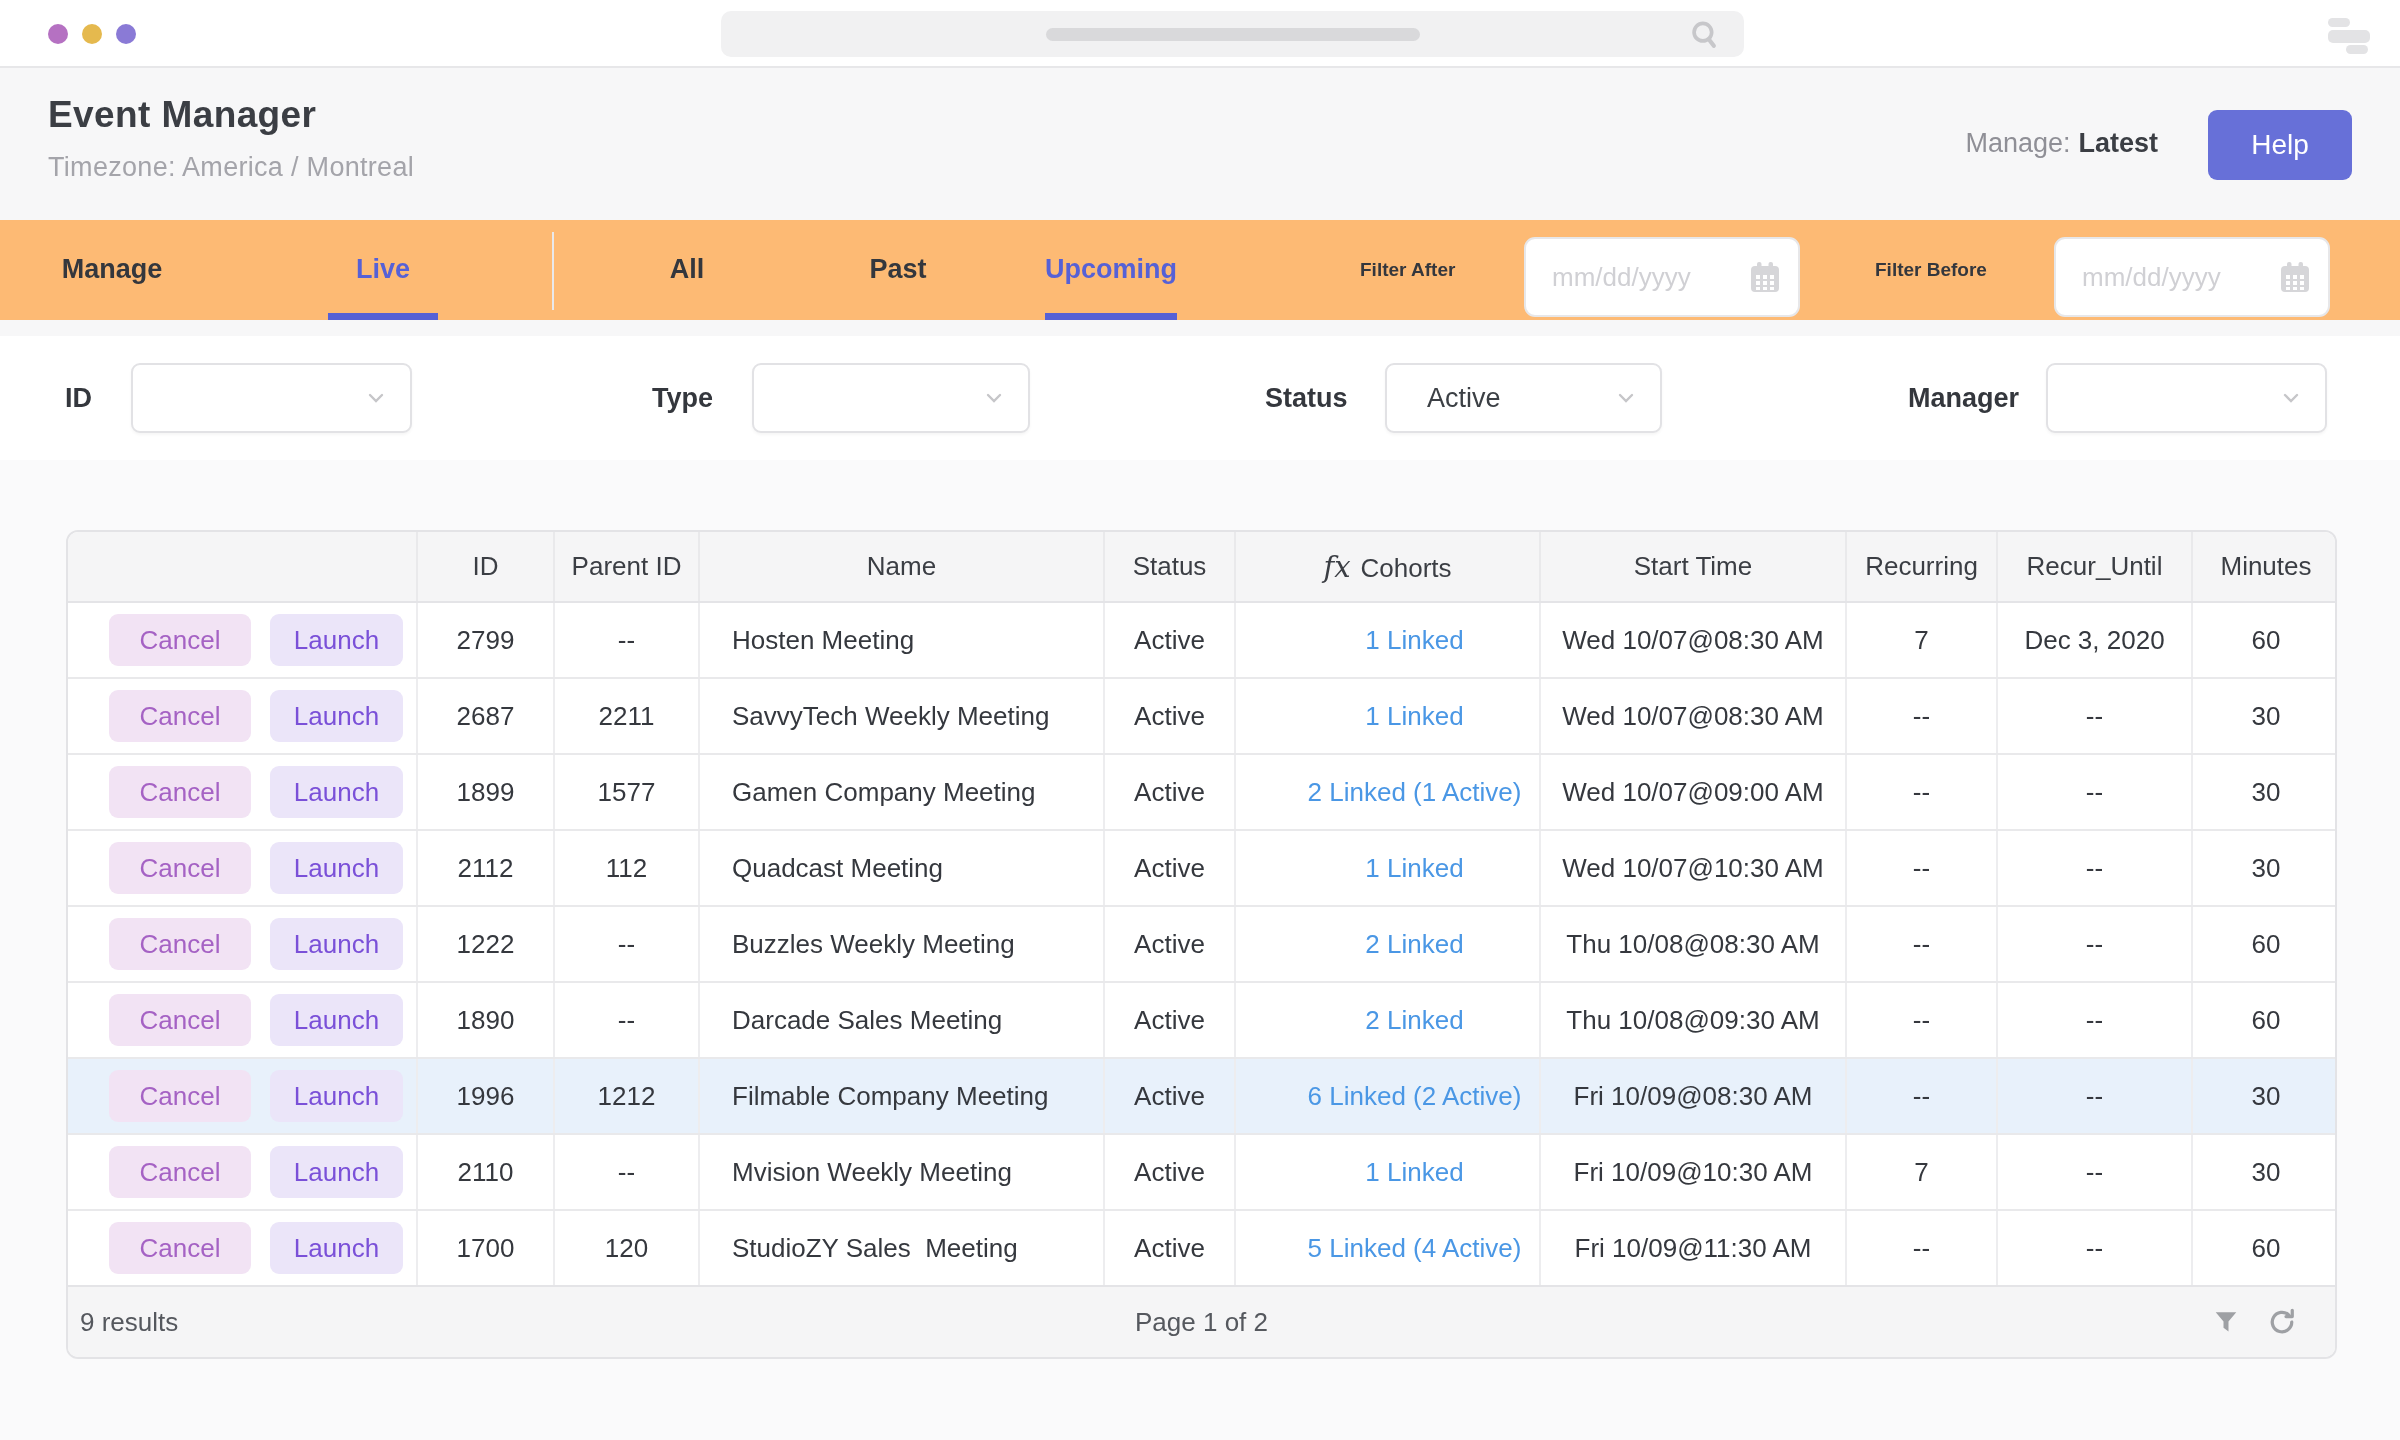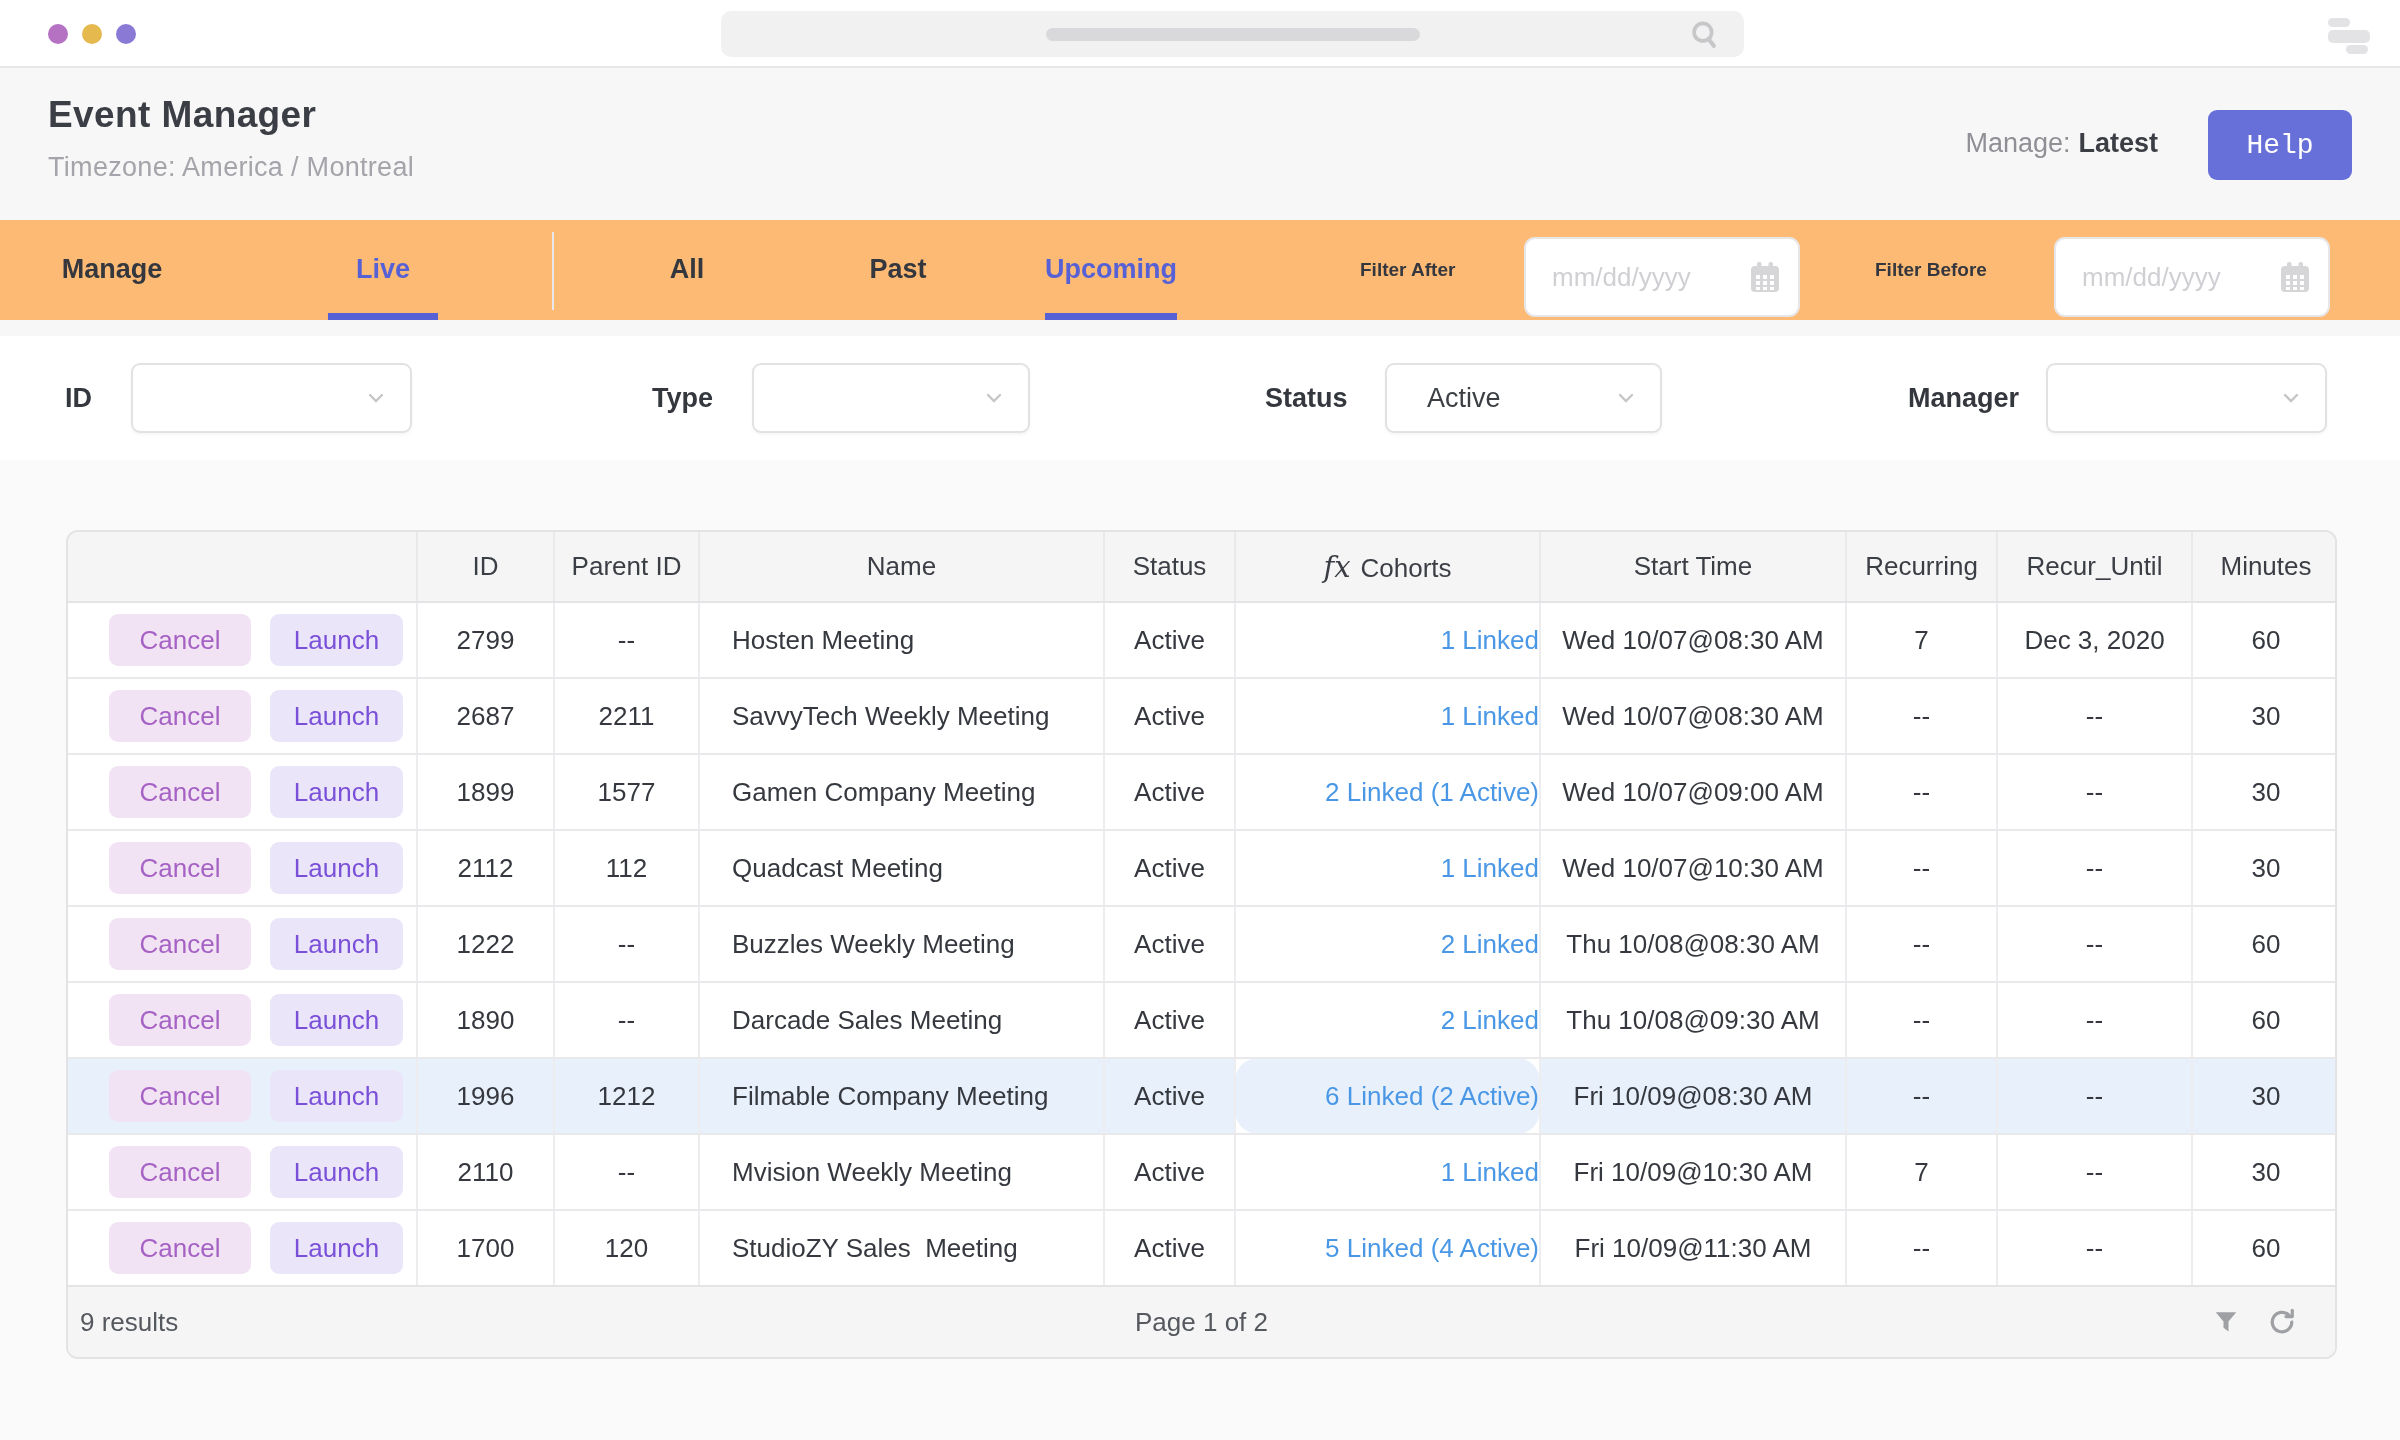--- a/index.html
+++ b/index.html
@@ -29,21 +29,21 @@
   .menu-icon .m3 { right:2px; bottom:0; width:22px; height:9px; }
 
   
   .appheader { position:relative; height:152px; background:#f7f7f8; }
   .page-title { position:absolute; left:48px; top:26px; font-size:37px; font-weight:700; color:#3b3e44; letter-spacing:0.4px; }
   .page-subtitle { position:absolute; left:48px; top:84px; font-size:27px; color:#a4a4aa; letter-spacing:0.3px; }
   .version { position:absolute; right:242px; top:60px; font-size:27px; color:#8f8f96; }
   .version .ver-val { color:#3b3e44; font-weight:700; margin-left:8px; }
   .help-btn { position:absolute; right:48px; top:42px; width:144px; height:70px;
     background:var(--accent_button); border:none; border-radius:9px;
-    color:#fff; font-size:28px; font-family:Liberation Mono, monospace; cursor:pointer;margin-left:12px; }
+    color:#fff; font-size:28px; font-family:Liberation Sans, sans-serif; cursor:pointer;margin-left:12px; }
 
   
   .tabbar { position:relative; height:100px; background:#fdba74; }
   .tab { position:absolute; top:34px; transform:translateX(-50%); height:66px;
     font-size:27px; font-weight:600; color:#34373d; cursor:pointer; white-space:nowrap; }
   .tab.active { color:var(--accent); }
   .tab.active::after { content:''; position:absolute; left:50%; transform:translateX(-50%);
     bottom:0; height:7px; min-width:110px; width:100%; background:var(--accent); }
   .tab-divider { position:absolute; left:552px; top:12px; width:2px; height:78px; background:#e9e9eb; }
   .datelabel { position:absolute; top:50%; transform:translateY(-50%); font-size:19px; font-weight:600; color:#34373d; }
@@ -69,21 +69,21 @@
   th { height:70px; background:#f5f5f6; font-weight:400; font-size:26px; color:#3b3e44;
     border-right:2px solid #e9e9eb; border-bottom:2px solid #e4e4e7; text-align:center; }
   th:last-child { border-right:none; }
   .fx { font-family:"DejaVu Serif", serif; font-style:italic; font-size:29px; margin-right:10px; }
   td { height:76px; font-size:26px; color:#35383e; text-align:center;
     border-right:2px solid #ededef; border-bottom:2px solid #e9e9eb; }
   td:last-child { border-right:none; }
   tbody tr:last-child td { border-bottom:2px solid #e4e4e7; }
   tbody tr.highlight td { background:var(--highlight_row); }
   td.c-name { text-align:left; padding-left:32px; white-space:pre; }
-  td.c-cohorts { text-align:right; padding-left:54px;border-radius:23px; }
+  td.c-cohorts { text-align:center; padding-left:54px; }
   td.c-actions { text-align:left; padding-left:41px; }
   .link { color:var(--link); text-decoration:none; cursor:pointer; }
   .btn { height:52px; border:none; border-radius:9px; font-size:26px; font-family:inherit; cursor:pointer; }
   .btn.cancel { width:142px; background:var(--cancel_bg); color:var(--cancel_text); margin-right:19px; }
   .btn.launch { width:133px; background:var(--launch_bg); color:var(--launch_text); }
 
   
   .tfooter { position:relative; height:70px; background:#f5f5f6; display:flex; align-items:center;
     font-size:26px; color:#55585e; }
   .results { margin-left:12px; }

